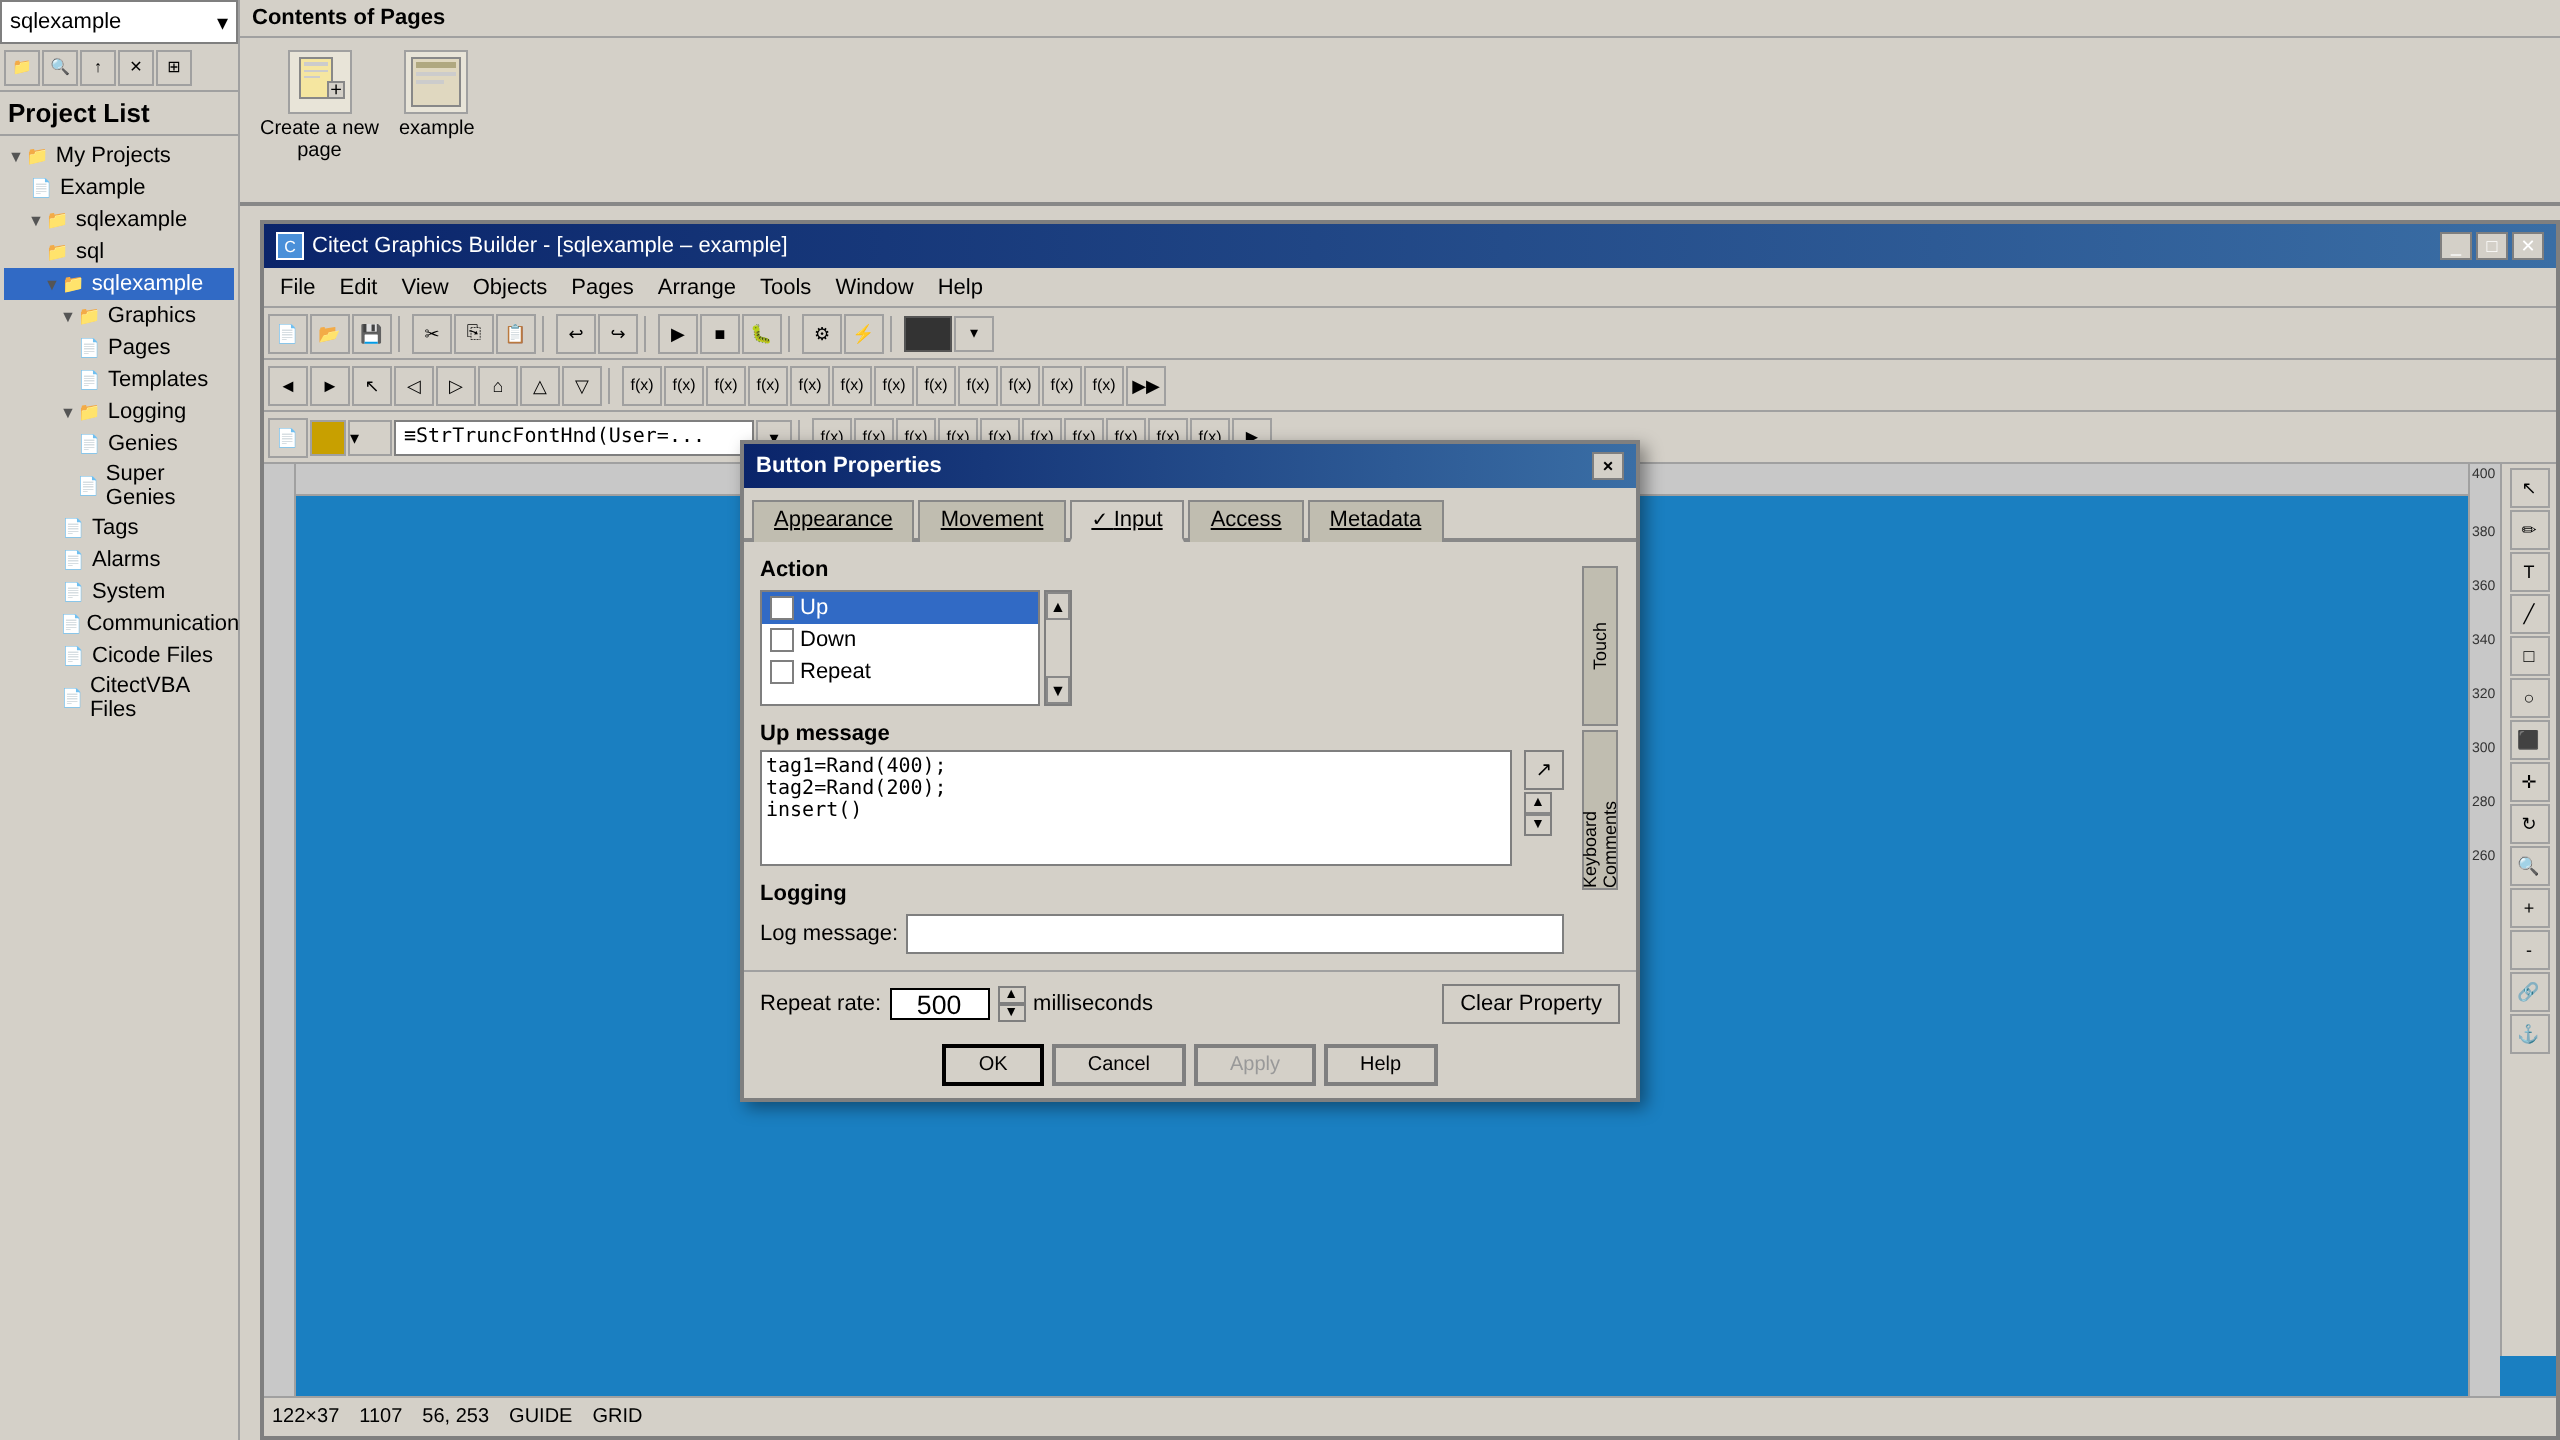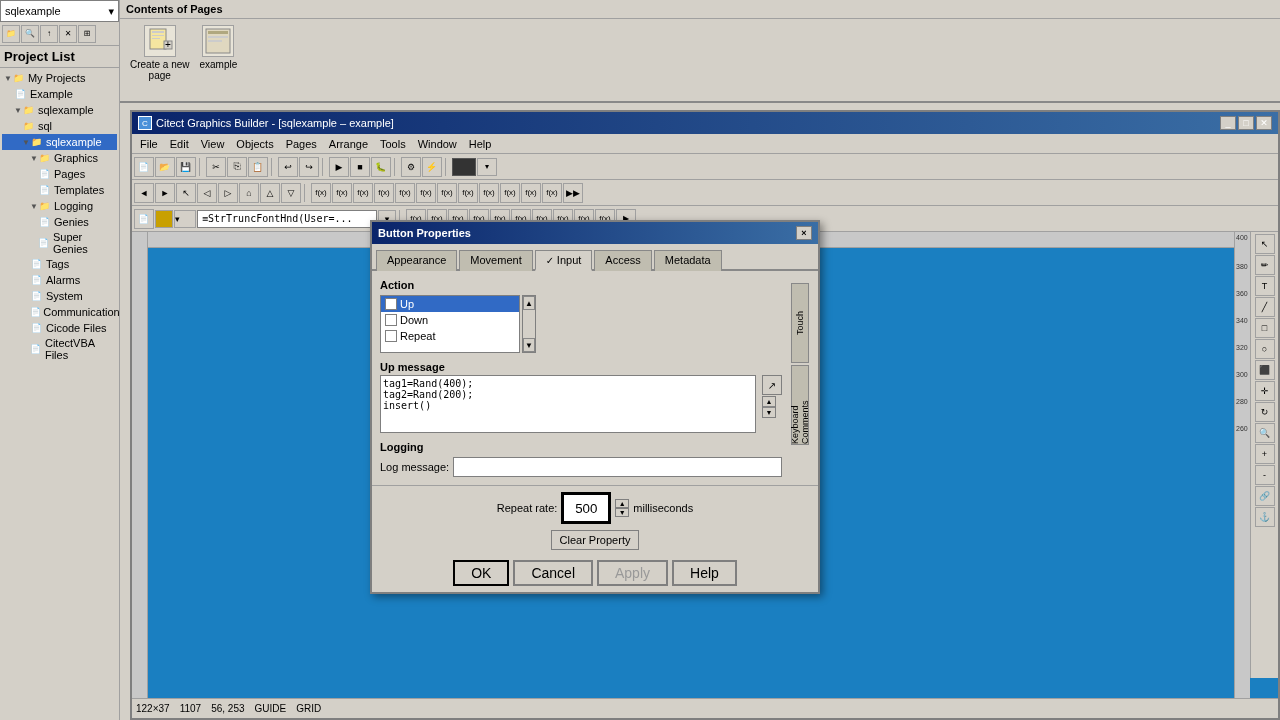--- a/index.html
+++ b/index.html
@@ -43,43 +43,43 @@
     .status-bar { height: 20px; background: #d4d0c8; border-top: 1px solid #a0a0a0; display: flex; align-items: center; padding: 0 4px; gap: 10px; font-size: 10px; }
 
     
     .right-toolbar { position: absolute; right: 0; top: 0; bottom: 20px; width: 28px; background: #d4d0c8; border-left: 1px solid #a0a0a0; display: flex; flex-direction: column; align-items: center; padding: 2px; gap: 1px; overflow: hidden; }
 
     
     .dialog-overlay { position: absolute; left: 0; top: 0; right: 0; bottom: 0; }
     .dialog { position: absolute; left: 370px; top: 220px; width: 450px; background: #d4d0c8; border: 2px solid #7f7f7f; box-shadow: 3px 3px 8px rgba(0,0,0,0.4); z-index: 100; }
     .dialog-titlebar { height: 22px; background: linear-gradient(to right, #0a246a, #3a6ea5); color: white; display: flex; align-items: center; justify-content: space-between; padding: 0 6px; font-size: 11px; font-weight: bold; }
     .dialog-close { width: 16px; height: 14px; background: #d4d0c8; border: 1px solid #7f7f7f; display: flex; align-items: center; justify-content: center; font-size: 9px; cursor: pointer; color: #000; }
-    .dialog-tabs { display: flex; border-bottom: 2px solid #888; padding: 4px 4px 0; gap: 2px; }
+    .dialog-tabs { display: flex; border-bottom: 2px solid #888; padding: 4px 4px 0; gap: 2px; text-decoration: underline; }
     .dialog-tab { padding: 3px 10px; background: #c0bdb0; border: 1px solid #888; border-bottom: none; cursor: pointer; font-size: 11px; position: relative; top: 2px; }
     .dialog-tab.active { background: #d4d0c8; border-bottom: 2px solid #d4d0c8; z-index: 1; }
     .dialog-content { padding: 8px; }
     .dialog-section { margin-bottom: 8px; }
     .section-label { font-size: 11px; font-weight: bold; margin-bottom: 4px; }
     .action-list { width: 140px; height: 58px; border: 1px solid #7f7f7f; background: #fff; overflow-y: auto; }
     .action-list-item { padding: 2px 4px; font-size: 11px; cursor: pointer; }
     .action-list-item.selected { background: #316ac5; color: white; }
     .up-cmd-label { font-size: 11px; font-weight: bold; margin-bottom: 2px; }
     .up-cmd-box { width: 100%; height: 58px; border: 1px solid #7f7f7f; background: #fff; padding: 2px; font-size: 11px; font-family: monospace; resize: none; }
     .cmd-icon-btn { width: 20px; height: 20px; background: #d4d0c8; border: 1px solid #7f7f7f; display: flex; align-items: center; justify-content: center; font-size: 10px; cursor: pointer; }
     .logging-section { margin-top: 6px; }
     .logging-row { display: flex; align-items: center; gap: 4px; margin-top: 4px; }
     .logging-input { flex: 1; height: 20px; border: 1px solid #7f7f7f; background: #fff; padding: 2px; }
-    .dialog-footer { display: flex; align-items: center; padding: 6px 8px; border-top: 1px solid #a0a0a0; gap: 6px; flex-direction: column; }
+    .dialog-footer { display: flex; align-items: center; padding: 6px 8px; border-top: 1px solid #a0a0a0; gap: 6px; }
     .repeat-rate-section { display: flex; align-items: center; gap: 4px; flex: 1; }
-    .rate-input { width: 50px; height: 32px; border: 3px solid #000000; background: #fff; text-align: center; }
+    .rate-input { width: 50px; height: 16px; border: 1px solid #000000; background: #fff; text-align: center; }
     .rate-spin { display: flex; flex-direction: column; }
     .spin-btn { width: 14px; height: 9px; background: #d4d0c8; border: 1px solid #7f7f7f; display: flex; align-items: center; justify-content: center; font-size: 7px; cursor: pointer; }
     .clear-prop-btn { padding: 3px 8px; background: #d4d0c8; border: 1px solid #7f7f7f; cursor: pointer; font-size: 11px; }
     .dialog-buttons { display: flex; gap: 4px; justify-content: center; padding: 4px 8px 6px; }
-    .dlg-btn { padding: 3px 16px; background: #d4d0c8; border: 2px solid #7f7f7f; cursor: pointer; font-size: 14px; min-width: 50px; }
+    .dlg-btn { padding: 3px 16px; background: #d4d0c8; border: 2px solid #7f7f7f; cursor: pointer; font-size: 10px; min-width: 50px; }
     .dlg-btn.default-btn { border: 2px solid #000; }
 
     .gb-canvas-wrapper { display: flex; flex: 1; overflow: hidden; position: relative; }
     .gb-inner-canvas { flex: 1; background: #1a7fc1; position: relative; overflow: hidden; }
     
     
     .vscroll { width: 14px; background: #d4d0c8; border: 1px solid #7f7f7f; display: flex; flex-direction: column; }
     .vscroll-thumb { flex: 1; background: #a0a0a0; margin: 14px 1px; }
     .vscroll-arrow { height: 14px; background: #d4d0c8; border: 1px solid #888; display: flex; align-items: center; justify-content: center; font-size: 8px; cursor: pointer; }
 

